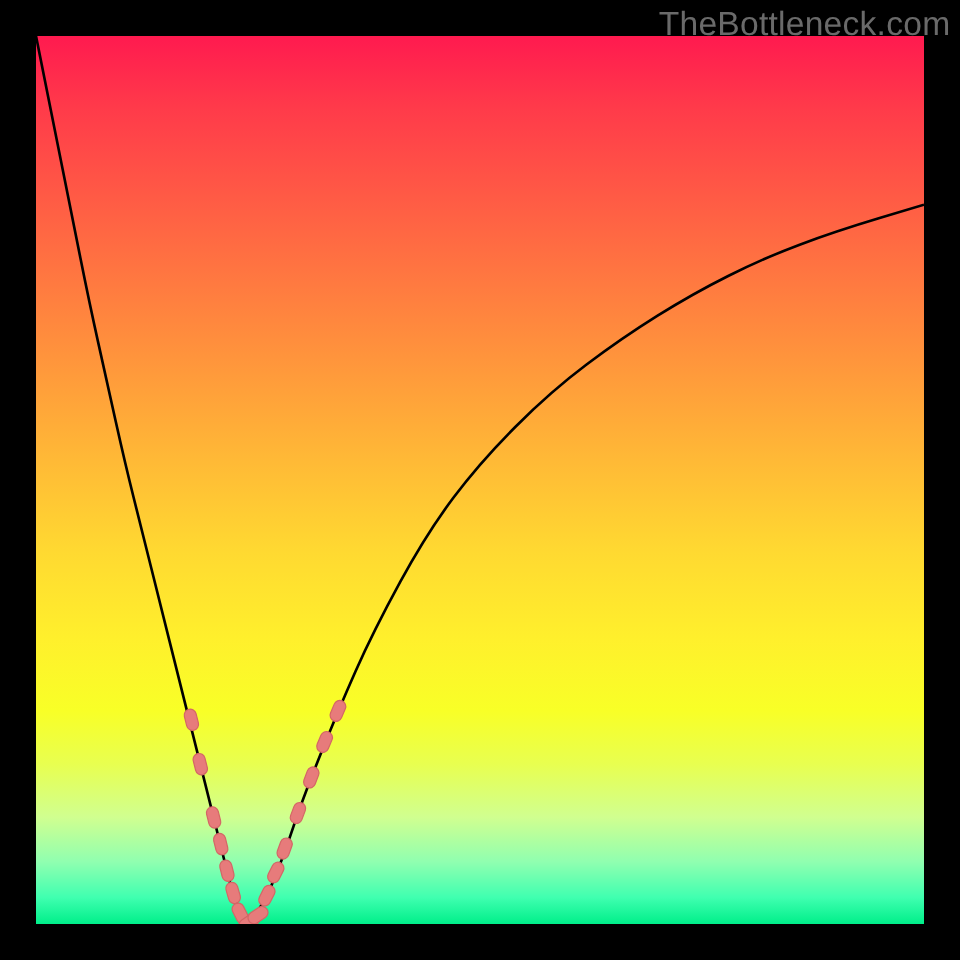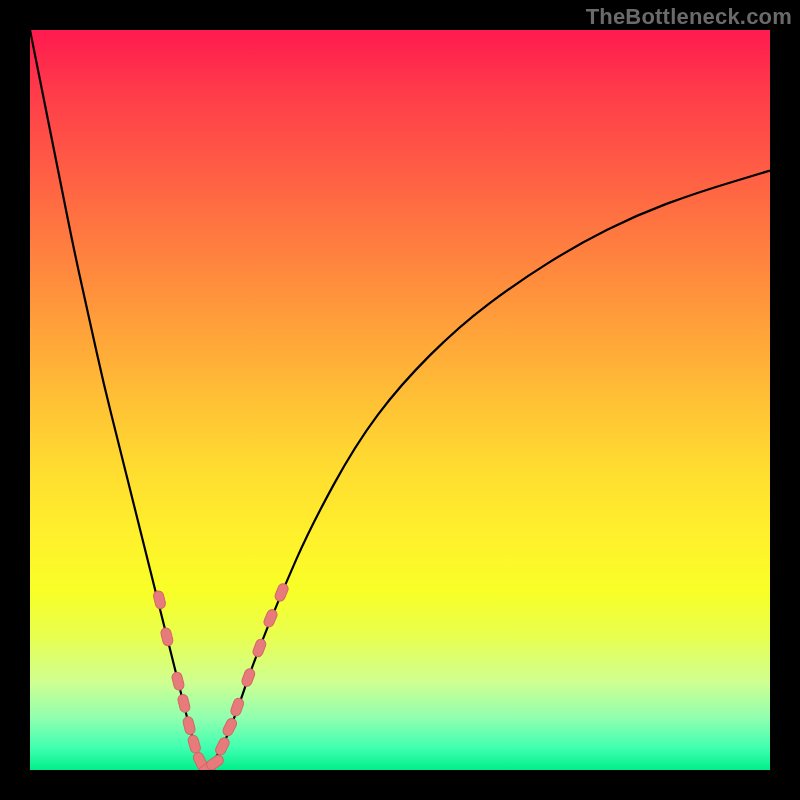--- a/index.html
+++ b/index.html
@@ -47,22 +47,22 @@
     left: 0;
     top: 0;
     width: 740px;
     height: 740px;
   }
   .watermark {
     position: absolute;
     top: 4px;
     right: 8px;
     color: #6a6a6a;
-    font-size: 22px;
-    font-weight: 700;
+    font-size: 28px;
+    font-weight: 400;
     letter-spacing: 0.2px;
     user-select: none;
   }
 </style>
 </head>
 <body>
 
 <div class="frame">
   <div class="plot">
     <svg class="curve" viewBox="0 0 740 740" preserveAspectRatio="none">

